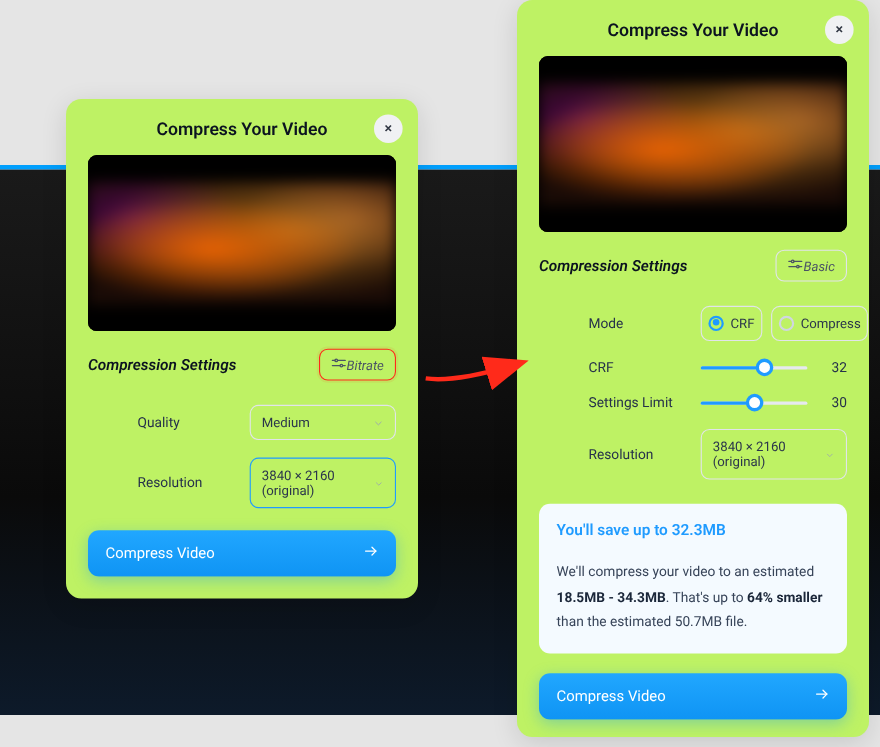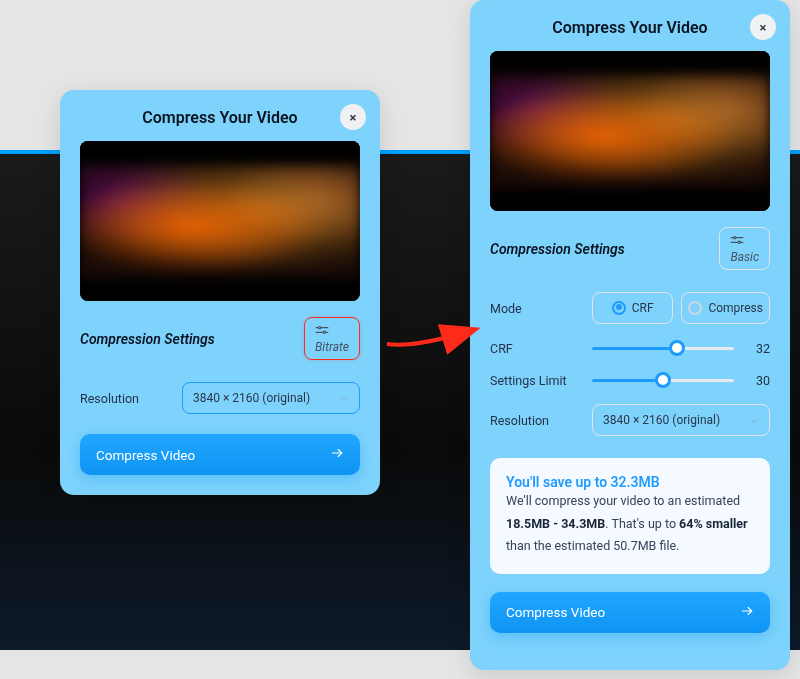--- a/index.html
+++ b/index.html
@@ -18,21 +18,21 @@
       left: 0; right: 0;
       top: 150px;
       height: 500px;
       background: linear-gradient(to bottom, #1a1a1a, #0a0a0a 60%, #0d1a2a);
       border-top: 4px solid #009ffd;
     }
 
     
     .panel {
       position: absolute;
-      background: #7dd3fc;
+      background: #bef264;
       border-radius: 14px;
       box-shadow: 0 6px 24px rgba(0,0,0,.12);
       padding: 0;
     }
 
     .panel-left { left: 60px; top: 90px; width: 320px; }
     .panel-right { right: 10px; top: 0px; width: 320px; height: 670px;}
 
     .title-row {
       display: flex; align-items: center; justify-content: center; position: relative;
@@ -69,31 +69,31 @@
 
     
     .sec-row {
       display: flex; align-items: center; justify-content: space-between;
       padding: 4px 20px 14px 20px;
       font-style: italic;
     }
     .sec-row h3 { font-size: 14px; color: #0b1320; font-weight: 600; }
 
     .mode-toggle {
-      display: inline-flex; align-items: flex-start; gap: 0;
+      display: inline-flex; align-items: center; gap: 0;
       font-size: 12px; color: #4a5365; border: 1px solid #e1e4ea; padding: 5px 10px;
-      border-radius: 8px; cursor: pointer; flex-direction: column;
+      border-radius: 8px; cursor: pointer;
     }
     .mode-toggle.hl {
       border: 1.5px solid #ff2a1a; box-shadow: 0 0 0 2px rgba(255,42,26,.08);
     }
     .mode-toggle svg { width: 14px; height: 14px; stroke: #4a5365; }
 
     
-    .form { padding: 0 20px 4px 20px; }
+    .form { padding: 0 20px 4px 20px; margin-left: 45px; }
     .frow {
       display: flex; align-items: center; justify-content: space-between;
       padding: 8px 0;
       gap: 12px;
     }
     .frow label { font-size: 12.5px; color: #26324a; flex: 0 0 90px; }
     .select {
       flex: 1;
       display: flex; align-items: center; justify-content: space-between;
       border: 1px solid #e1e4ea; border-radius: 8px; padding: 8px 10px;
@@ -151,21 +151,21 @@
       border-radius: 10px; padding: 12px 16px; cursor: pointer;
       box-shadow: 0 4px 14px rgba(16,148,244,.35);
     }
     .btn-primary .arrow svg { width: 14px; height: 14px; stroke: #fff; }
 
     
     .info-card {
       margin: 10px 20px 10px 20px; padding: 16px; border-radius: 10px;
       background: #f4faff;
     }
-    .info-card .head { color: #1f9bff; font-weight: 600; font-size: 14px; margin-bottom: 0; }
+    .info-card .head { color: #1f9bff; font-weight: 600; font-size: 14px; margin-bottom: 20px; }
     .info-card .body { color: #374459; font-size: 12.5px; line-height: 1.8; }
     .info-card .body b { color: #1a2639; font-weight: 700; }
 
     
     .annotation-arrow {
       position: absolute;
       left: 385px; top: 310px;
       width: 100px; height: 50px;
       pointer-events: none;
     }
@@ -198,20 +198,31 @@
             <circle cx="16" cy="16" r="2"></circle>
             <line x1="2" y1="16" x2="14" y2="16"></line>
             <line x1="18" y1="16" x2="22" y2="16"></line>
           </svg>
       </span>
       <span>Bitrate</span>
     </div>
   </div>
   <div class="form">
     <div class="frow">
+      <label>Quality</label>
+      <div class="select">
+        <span>Medium</span>
+        <span class="chev">
+          <svg viewBox="0 0 24 24" fill="none" stroke-width="2" stroke-linecap="round">
+              <polyline points="6 9 12 15 18 9"></polyline>
+            </svg>
+        </span>
+      </div>
+    </div>
+    <div class="frow">
       <label>Resolution</label>
       <div class="select active">
         <span>3840 × 2160 (original)</span>
         <span class="chev">
           <svg viewBox="0 0 24 24" fill="none" stroke-width="2" stroke-linecap="round">
               <polyline points="6 9 12 15 18 9"></polyline>
             </svg>
         </span>
       </div>
     </div>

